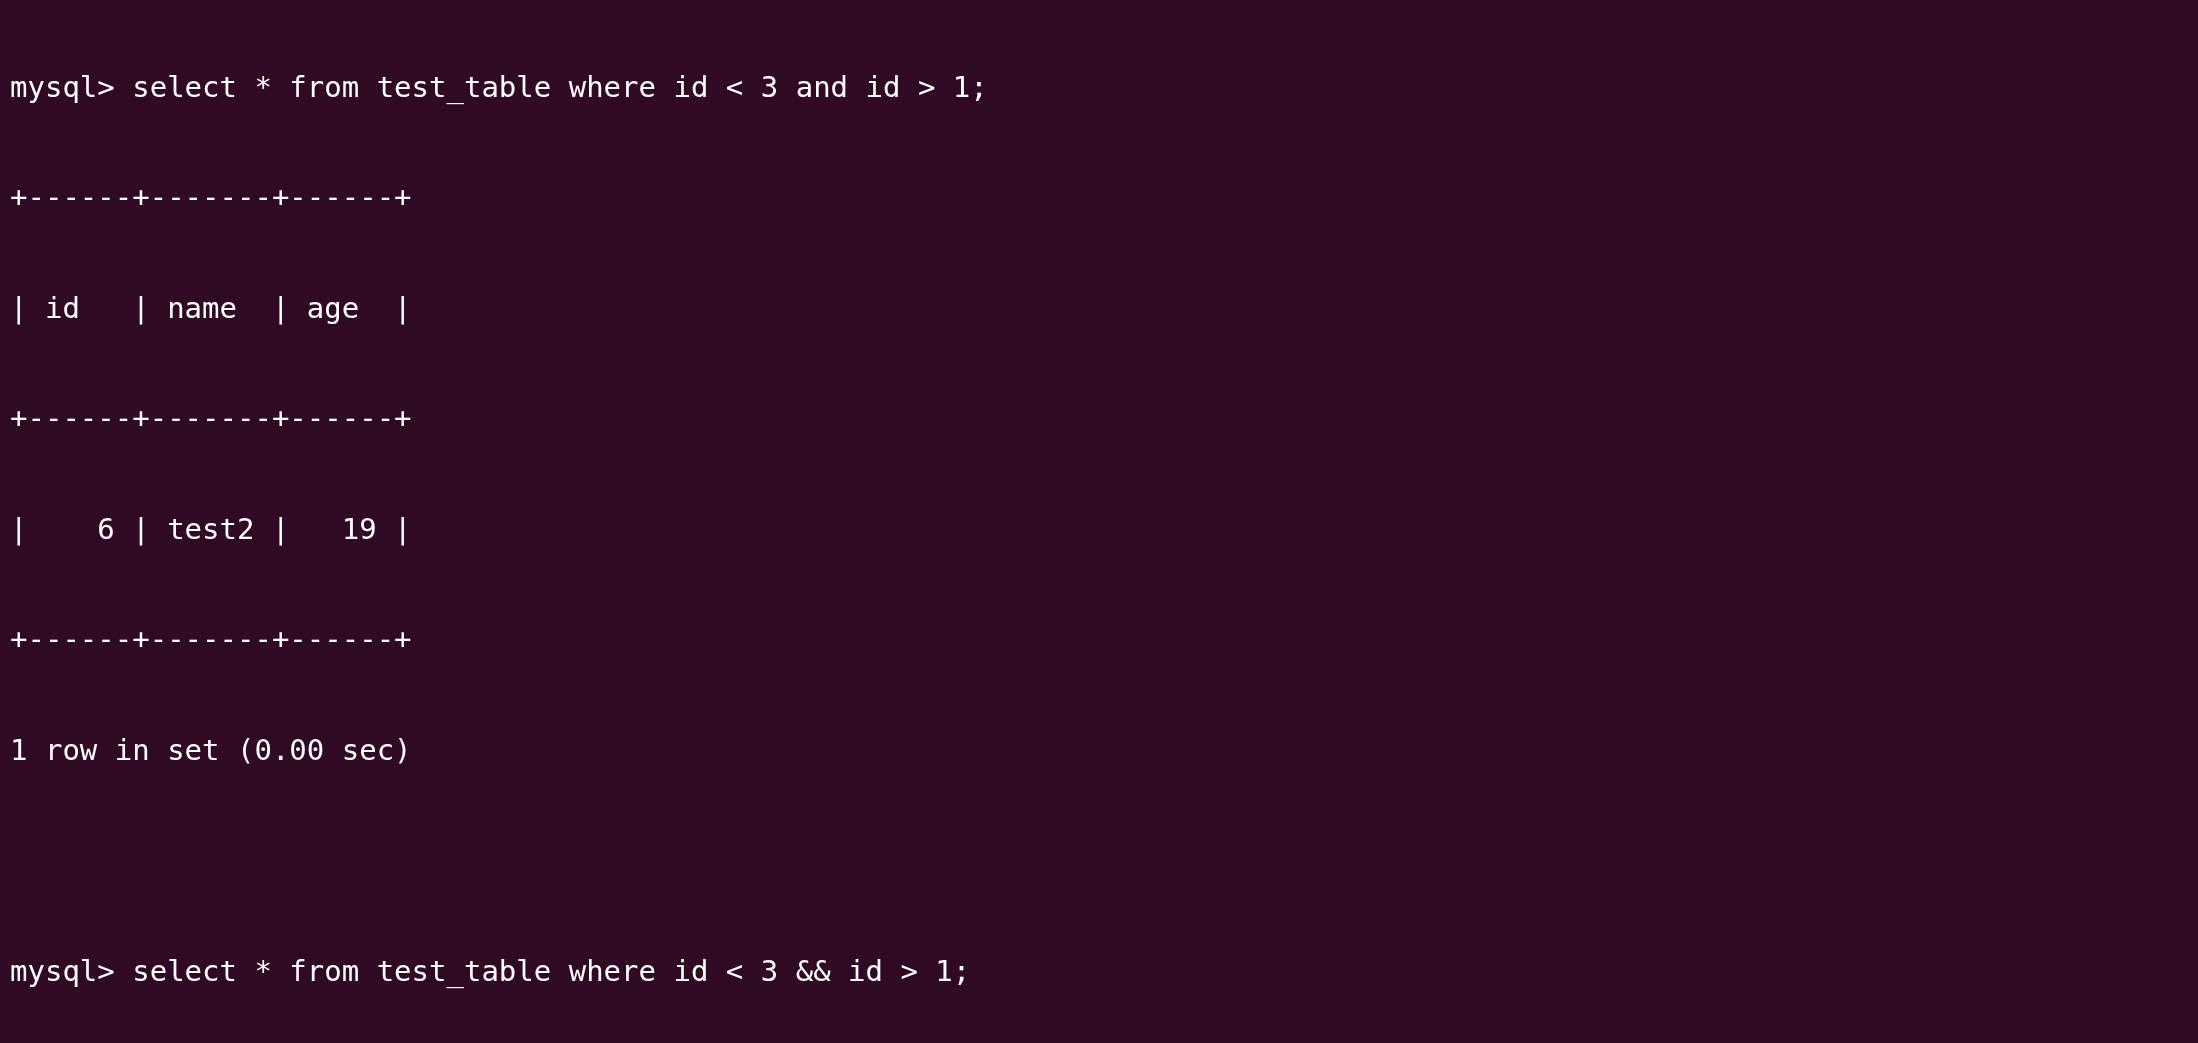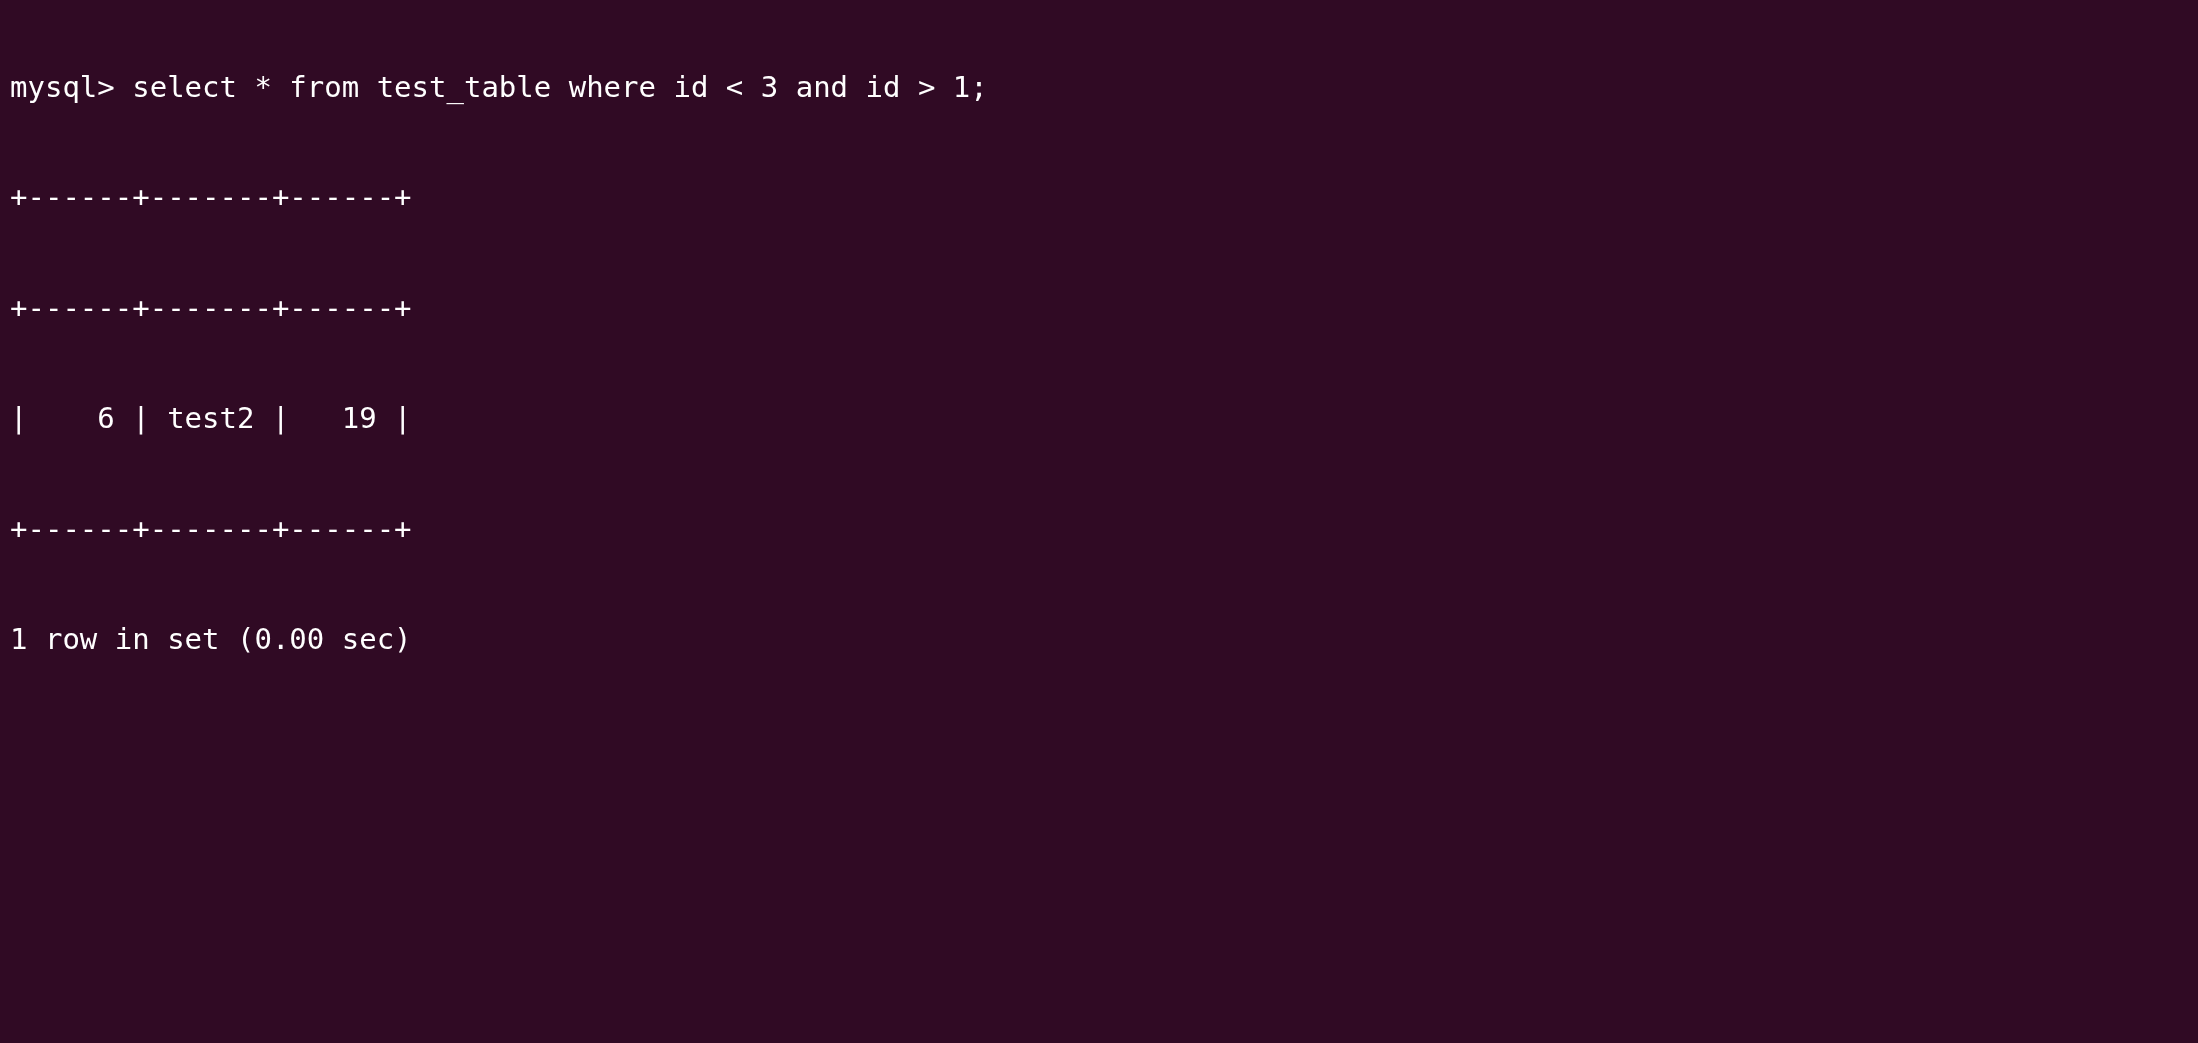--- a/index.html
+++ b/index.html
@@ -38,25 +38,27 @@
     color: transparent;
   }
 </style>
 </head>
 <body>
 
 <div id="terminal">
   <div id="screen">
     <span class="line">mysql&gt; select * from test_table where id &lt; 3 and id &gt; 1;</span>
     <span class="line">+------+-------+------+</span>
+    <span class="line">| id   | name  | age  |</span>
     <span class="line">+------+-------+------+</span>
     <span class="line">|    6 | test2 |   19 |</span>
     <span class="line">+------+-------+------+</span>
     <span class="line">1 row in set (0.00 sec)</span>
     <span class="line blank"></span>
+    <span class="line">mysql&gt; select * from test_table where id &lt; 3 &amp;&amp; id &gt; 1;</span>
     
     
     
     
     
     
     
     
     
     

